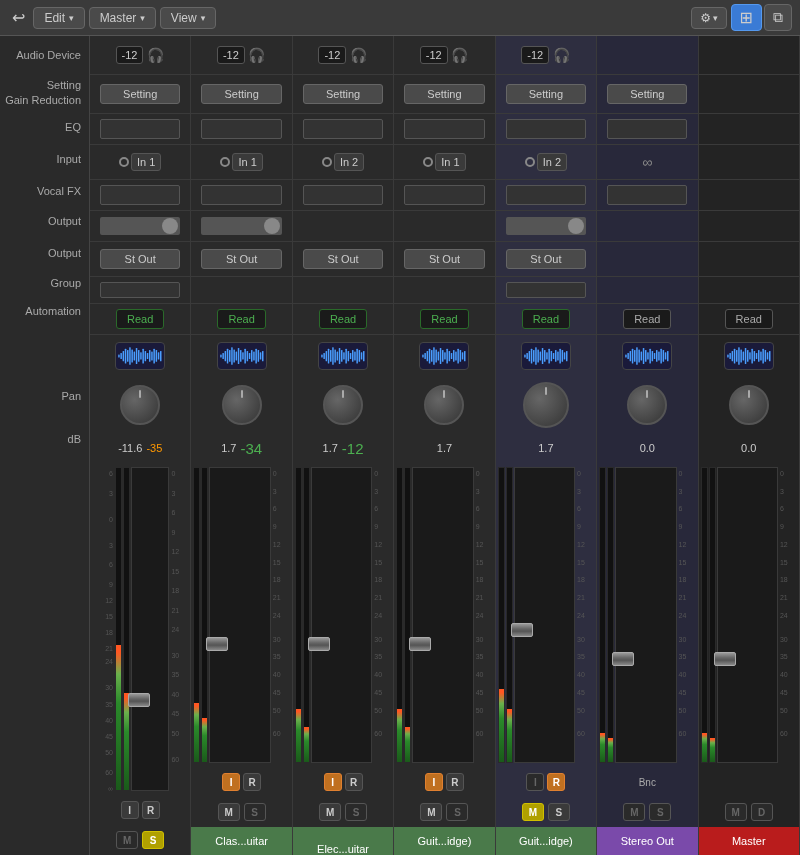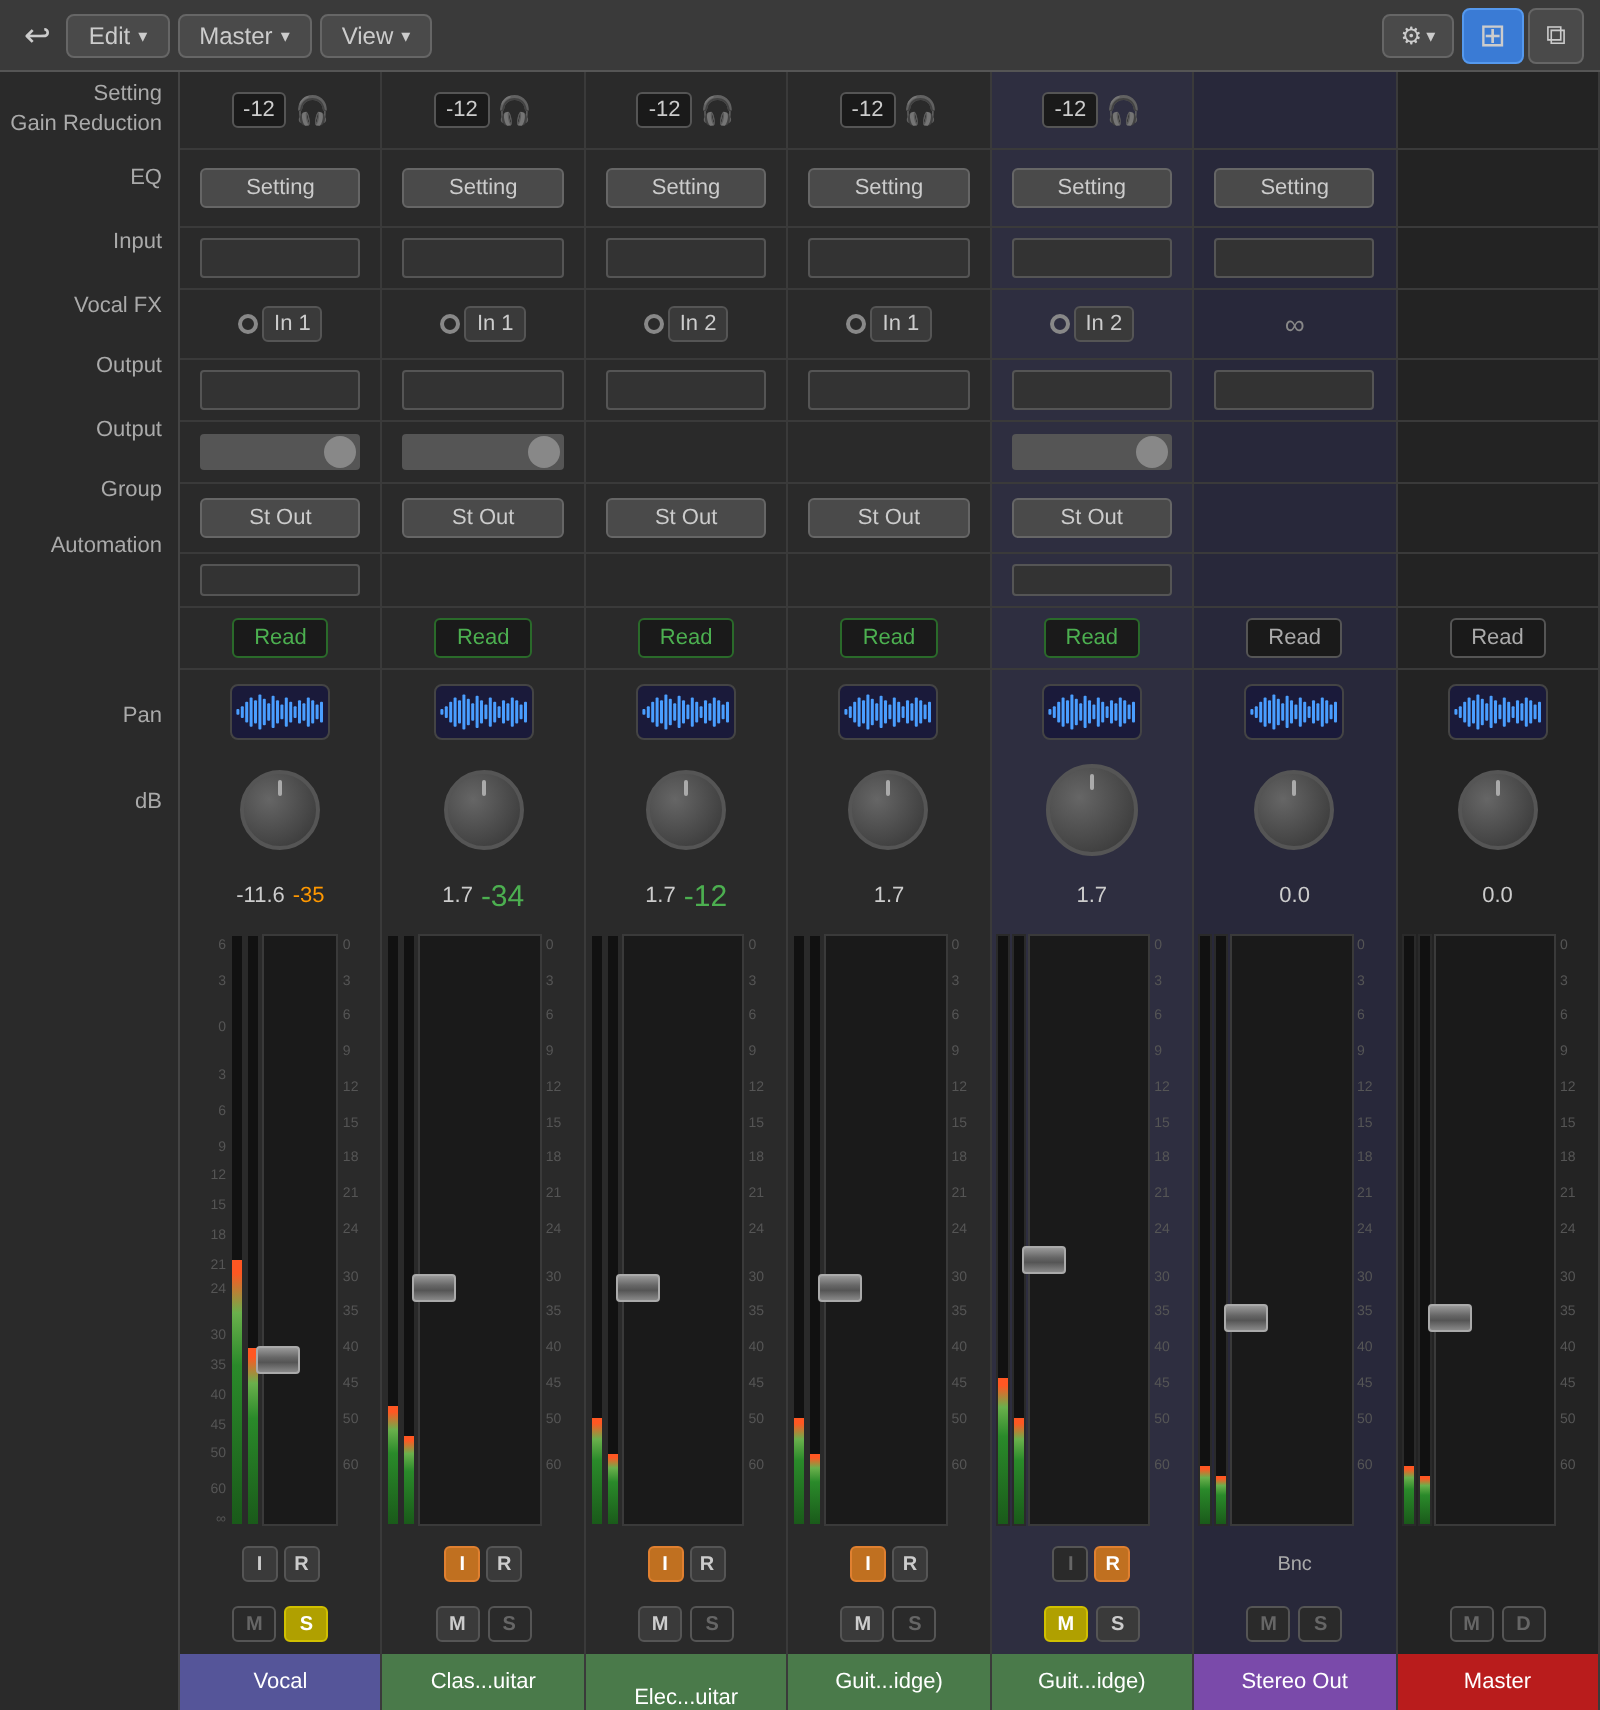--- a/index.html
+++ b/index.html
@@ -444,20 +444,23 @@
   </div>
   <div class="view-toggle">
     <button class="view-toggle-btn active" style="font-size:16px;">⊞</button>
     <button class="view-toggle-btn" style="font-size:14px;">⧉</button>
   </div>
 </div>
 
 <div class="mixer-container">
 
   <div class="row-labels label-section">
+    <div class="row-label label-audio-device">
+      <span>Audio Device</span>
+    </div>
     <div class="row-label label-setting" style="flex-direction:column;align-items:flex-end;justify-content:center;line-height:1.4;">
       <span>Setting</span>
       <span>Gain Reduction</span>
     </div>
     <div class="row-label label-eq">
       <span>EQ</span>
     </div>
     <div class="row-label label-input">
       <span>Input</span>
     </div>
@@ -633,25 +636,20 @@
       <div class="row-ir">
         <button class="ir-btn">I</button>
         <button class="ir-btn">R</button>
       </div>
 
       <div class="row-ms">
         <button class="ms-btn inactive">M</button>
         <button class="ms-btn yellow-bg">S</button>
       </div>
 
-    <div class="row-name">
-      <div class="channel-name-bar name-vocal" style="width:100%;height:100%;display:flex;align-items:center;justify-content:center;">
-        <span class="channel-name">Vocal</span>
-      </div>
-    </div>
     </div>
     <div class="channel " style="flex:1;display:flex;flex-direction:column;min-width:0;">
 
       <div class="row-audio-device">
         <span class="db-badge">-12</span>
         <span style="font-size:14px;color:#888;">🎧</span>
       </div>
       <div class="row-divider"></div>
 
       <div class="row-setting">

